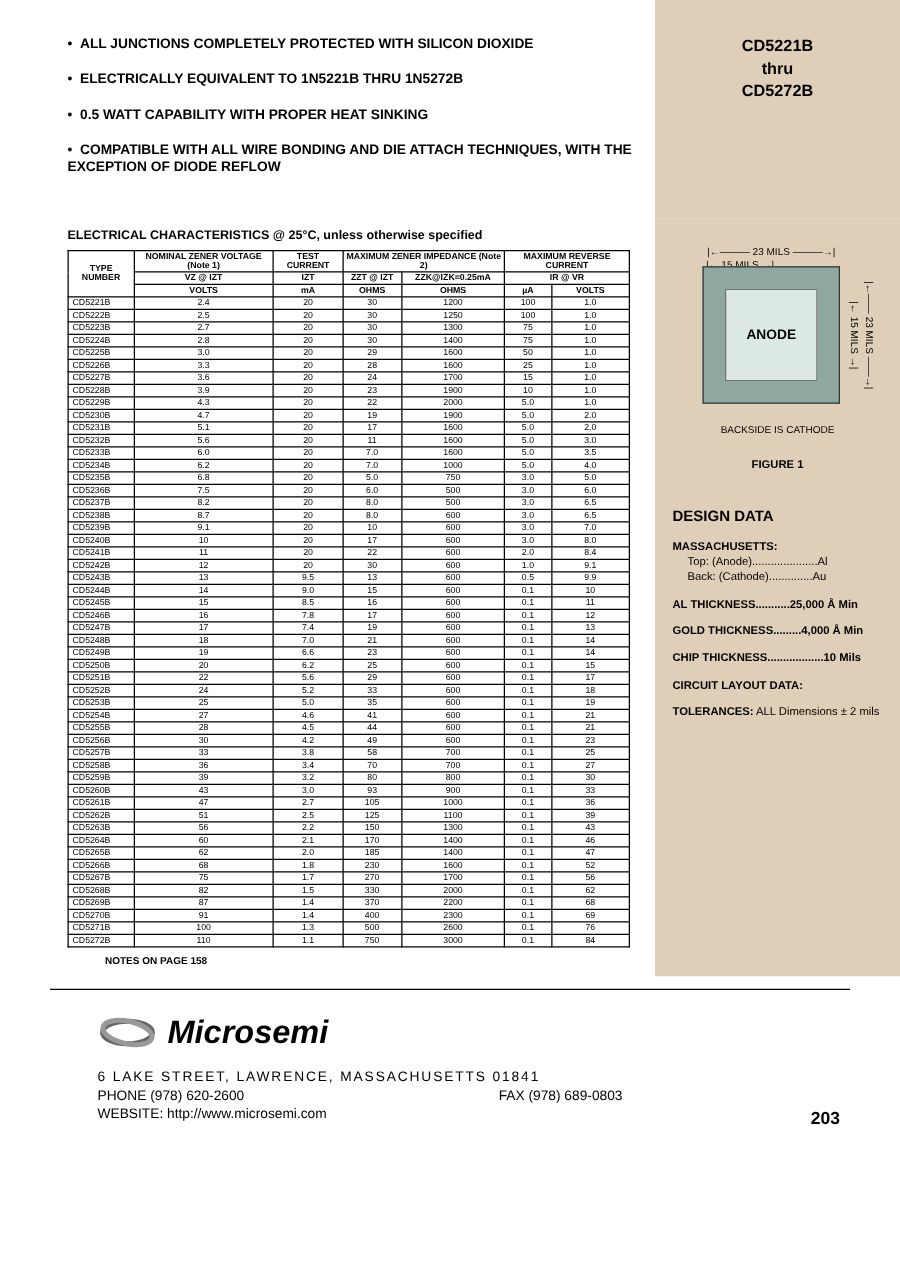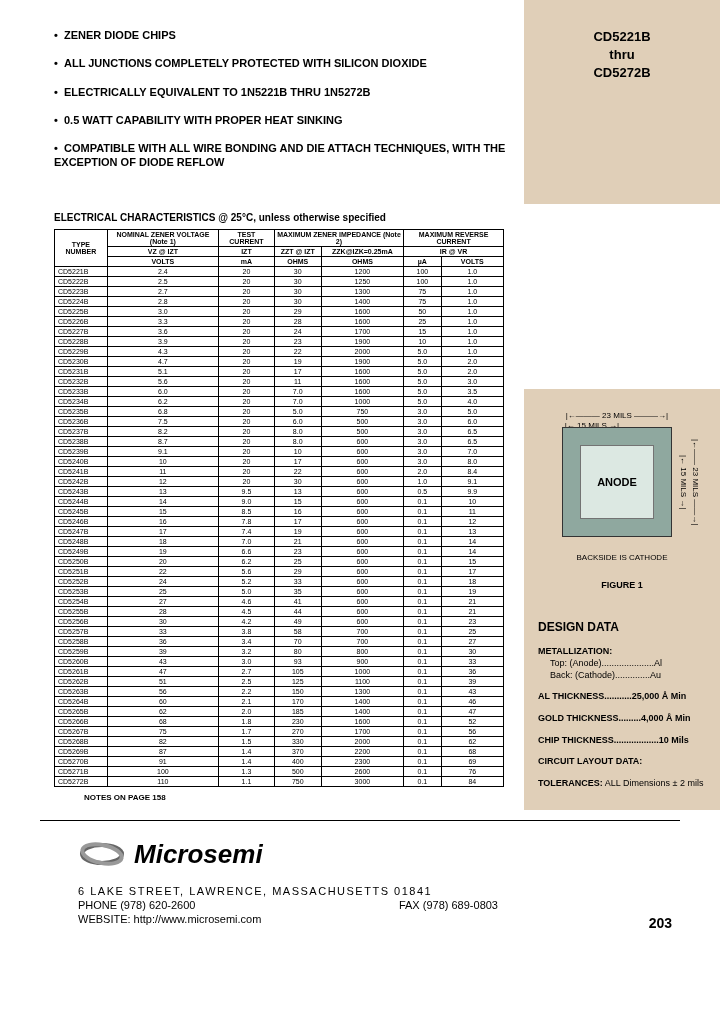--- a/index.html
+++ b/index.html
@@ -4,21 +4,21 @@
 <style>
   * { box-sizing: border-box; margin: 0; padding: 0; }
   body { width: 720px; height: 1012px; background: #fff; font-family: Arial, Helvetica, sans-serif; position: relative; }
   .page { width: 720px; height: 1012px; background: #fff; position: relative; }
   .top-area { display: flex; }
   .bullets { width: 524px; padding: 28px 12px 20px 54px; }
   .bullets .row { font-size: 11px; font-weight: bold; color: #000; margin-bottom: 14px; line-height: 1.3; }
   .bullets .row .bullet { display:inline-block; width:10px; }
   .right-col { width: 196px; background: #e0cfb8; padding: 10px 0 0 0; }
   .parts { text-align: center; font-weight: bold; font-size: 13px; line-height: 1.4; padding: 18px 0 30px 0; background: #fff; }
-  .mid-area { display: flex; align-items: flex-end; }
+  .mid-area { display: flex; }
   .left-mid { width: 524px; padding: 8px 20px 8px 54px; }
   .ec-title { font-size: 10px; font-weight: bold; margin-bottom: 6px; }
   .tbl { border-collapse: collapse; width: 100%; font-size: 7px; }
   .tbl th, .tbl td { border: 1px solid #000; padding: 1px 2px; text-align: center; vertical-align: middle; }
   .tbl th { font-weight: bold; }
   .tbl .type-col { text-align: left; padding-left: 3px; }
   .group-sep td { border-top: 1.5px solid #000; }
   .notes { font-size: 8px; font-weight: bold; margin-top: 6px; margin-left: 30px; }
   .right-mid { width: 196px; background: #e0cfb8; padding: 20px 14px 10px 14px; font-size: 9px; }
   .fig-wrap { text-align:center; margin-bottom: 30px; }
@@ -45,21 +45,20 @@
   .addr { font-size: 11px; line-height: 1.3; }
   .addr-row { display:flex; justify-content: space-between; width: 420px; }
   .pagenum { position:absolute; right: 48px; bottom: -4px; font-weight:bold; font-size: 14px; }
 </style>
 </head>
 <body>
 <div class="page">
 
 <div class="top-area">
   <div class="bullets">
-    <div class="row"><span class="bullet">•</span><span>ZENER DIODE CHIPS</span></div>
     <div class="row"><span class="bullet">•</span><span>ALL JUNCTIONS COMPLETELY PROTECTED WITH SILICON DIOXIDE</span></div>
     <div class="row"><span class="bullet">•</span><span>ELECTRICALLY EQUIVALENT TO 1N5221B THRU 1N5272B</span></div>
     <div class="row"><span class="bullet">•</span><span>0.5 WATT CAPABILITY WITH PROPER HEAT SINKING</span></div>
     <div class="row"><span class="bullet">•</span><span>COMPATIBLE WITH ALL WIRE BONDING AND DIE ATTACH TECHNIQUES, WITH THE EXCEPTION OF DIODE REFLOW</span></div>
   </div>
   <div class="right-col">
     <div class="parts" style="background:transparent;">
       <div>CD5221B</div>
       <div>thru</div>
       <div>CD5272B</div>
@@ -580,21 +579,21 @@
             </div>
         <div class="dim-v23">|←—— <span>23 MILS</span> ——→|</div>
         <div class="dim-v15">|← <span>15 MILS</span> →|</div>
       </div>
       <div class="backside">BACKSIDE IS CATHODE</div>
       <div class="fig-label">FIGURE 1</div>
     </div>
 
     <div class="dd-title">DESIGN DATA</div>
     <div class="dd-block">
-      <b>METALLIZATION:</b><br>
+      <b>MASSACHUSETTS:</b><br>
       <span class="dd-sub">Top: (Anode).....................Al</span><br>
       <span class="dd-sub">Back: (Cathode)..............Au</span>
     </div>
     <div class="dd-block"><b>AL THICKNESS...........25,000 Å Min</b></div>
     <div class="dd-block"><b>GOLD THICKNESS.........4,000 Å Min</b></div>
     <div class="dd-block"><b>CHIP THICKNESS..................10 Mils</b></div>
     <div class="dd-block">
       <b>CIRCUIT LAYOUT DATA:</b><br>
     </div>
     <div class="dd-block">

